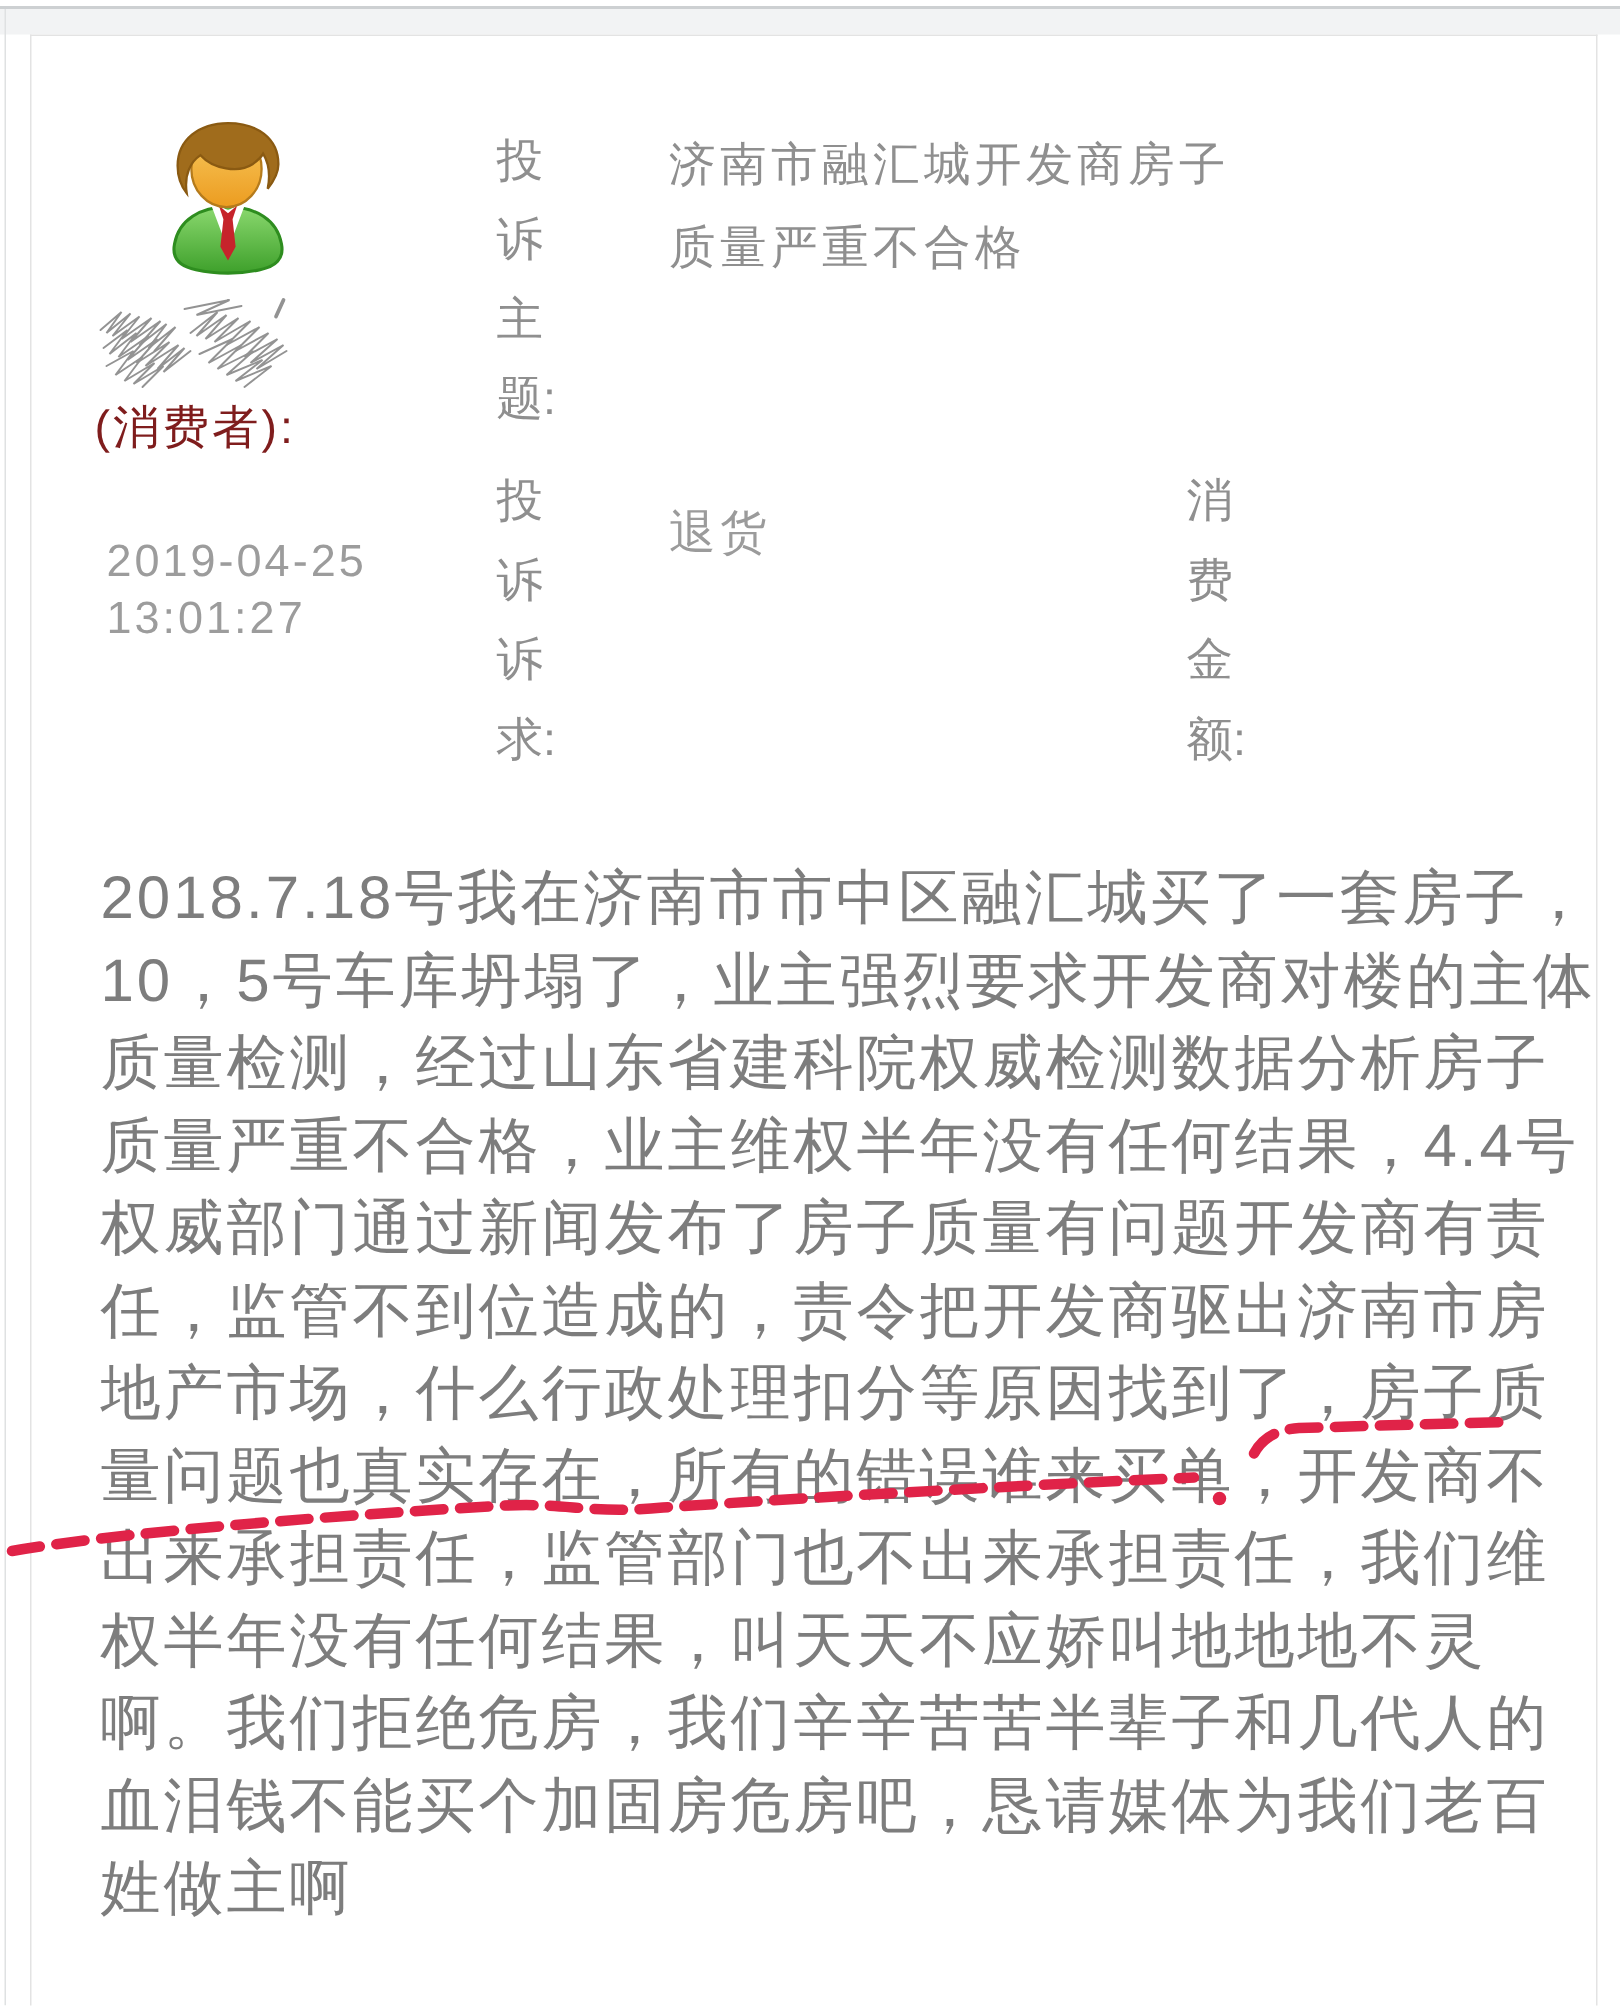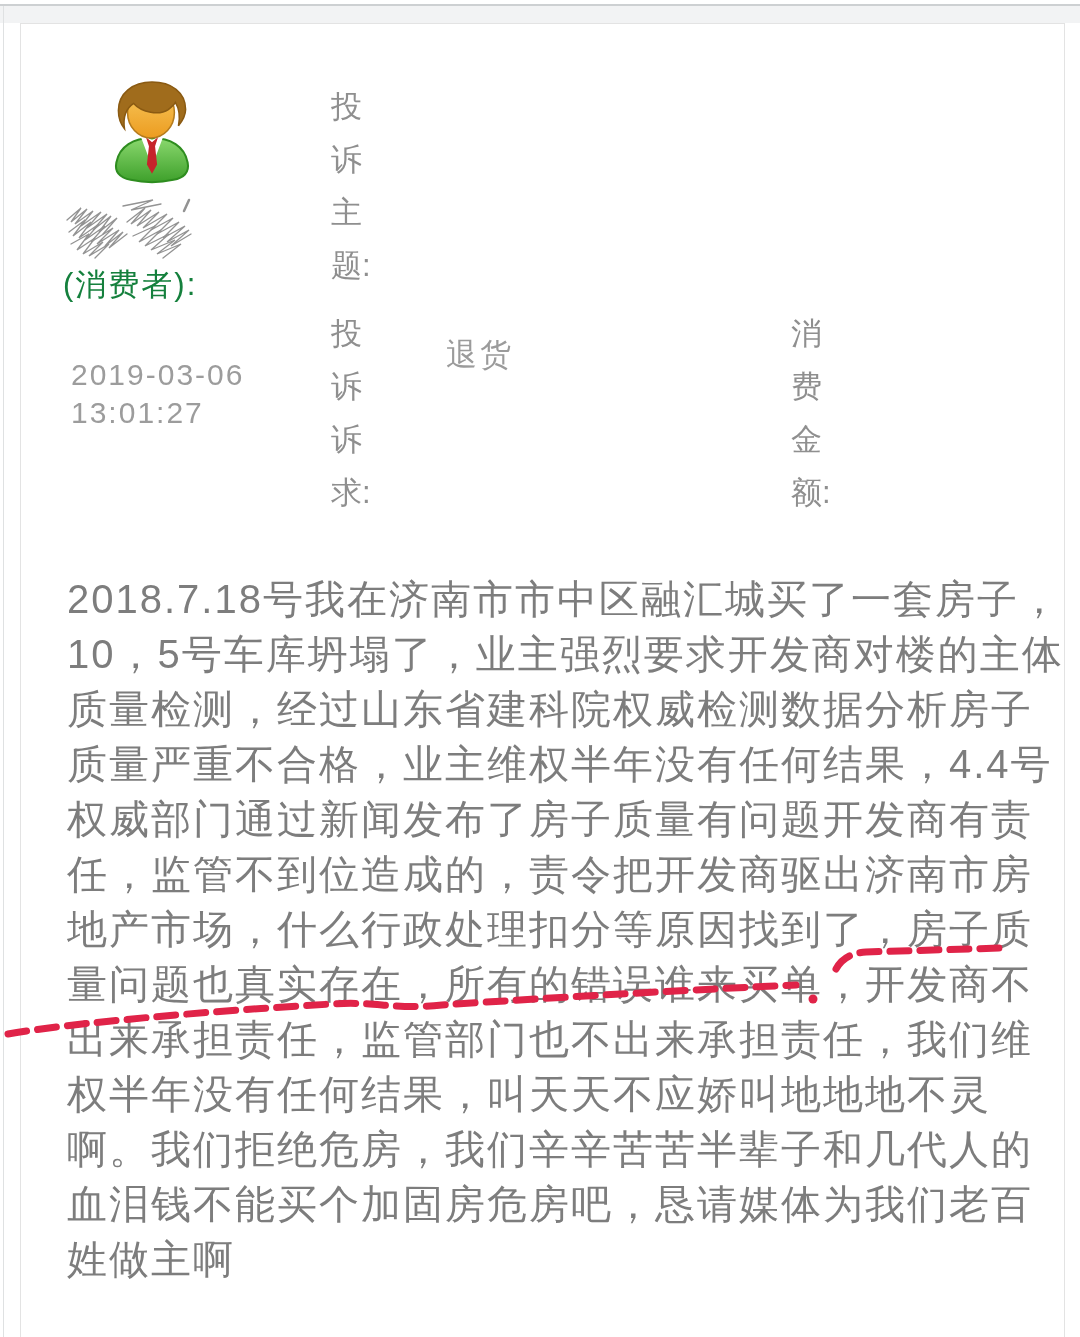--- a/index.html
+++ b/index.html
@@ -23,21 +23,21 @@
     background: #ffffff;
     border: 1px solid #e3e3e3;
     border-bottom: none;
   }
 
   .avatar { position: absolute; left: 75px; top: 55px; width: 112px; height: 112px; }
   .scribble { position: absolute; left: 40px; top: 170px; width: 160px; height: 78px; }
 
   .role {
     position: absolute; left: 42px; top: 240px;
-    font-size: 31px; letter-spacing: 2px; color: #15803d;
+    font-size: 31px; letter-spacing: 2px; color: #7f1d1d;
   }
   .date, .time {
     position: absolute; left: 50px;
     font-size: 30px; letter-spacing: 2px; color: #9c9c9c;
   }
   .date { top: 334px; }
   .time { top: 372px; }
 
   .field-label {
     position: absolute; white-space: pre;
@@ -107,27 +107,29 @@
         <path d="M8 38 L24 26 L12 42 L30 28 L18 44 L38 30 L24 46 L44 32 L30 48 L52 34 L36 50 L58 36 L44 52 L62 38 L48 54 L66 40"></path>
         <path d="M10 50 L28 40 L16 56 L34 44 L22 60 L42 48 L28 62 L48 50 L34 64"></path>
         <path d="M66 28 L84 14 L70 30 L90 16 L76 32 L98 18 L82 34 L106 20 L90 36 L112 24 L96 40 L118 28 L102 44 L124 32 L106 48 L128 36 L110 52 L130 40"></path>
         <path d="M72 42 L94 32 L78 48 L100 36 L84 52 L108 40 L90 56 L114 46 L96 60 L120 50 L102 64"></path>
         <path d="M62 12 L92 6 L70 16 L100 10"></path>
         <path d="M128 6 L123 17" stroke-width="2.5"></path>
       </svg>
     </div>
 
     <div class="role">(消费者):</div>
-    <div class="date">2019-03-06</div>
+    <div class="date">2019-04-25</div>
     <div class="time">13:01:27</div>
 
     <div class="field-label subject-label">投
 诉
 主
 题:</div>
+    <div class="field-value subject-value">济南市融汇城开发商房子
+质量严重不合格</div>
 
     <div class="field-label demand-label">投
 诉
 诉
 求:</div>
     <div class="field-value demand-value">退货</div>
 
     <div class="field-label amount-label">消
 费
 金

